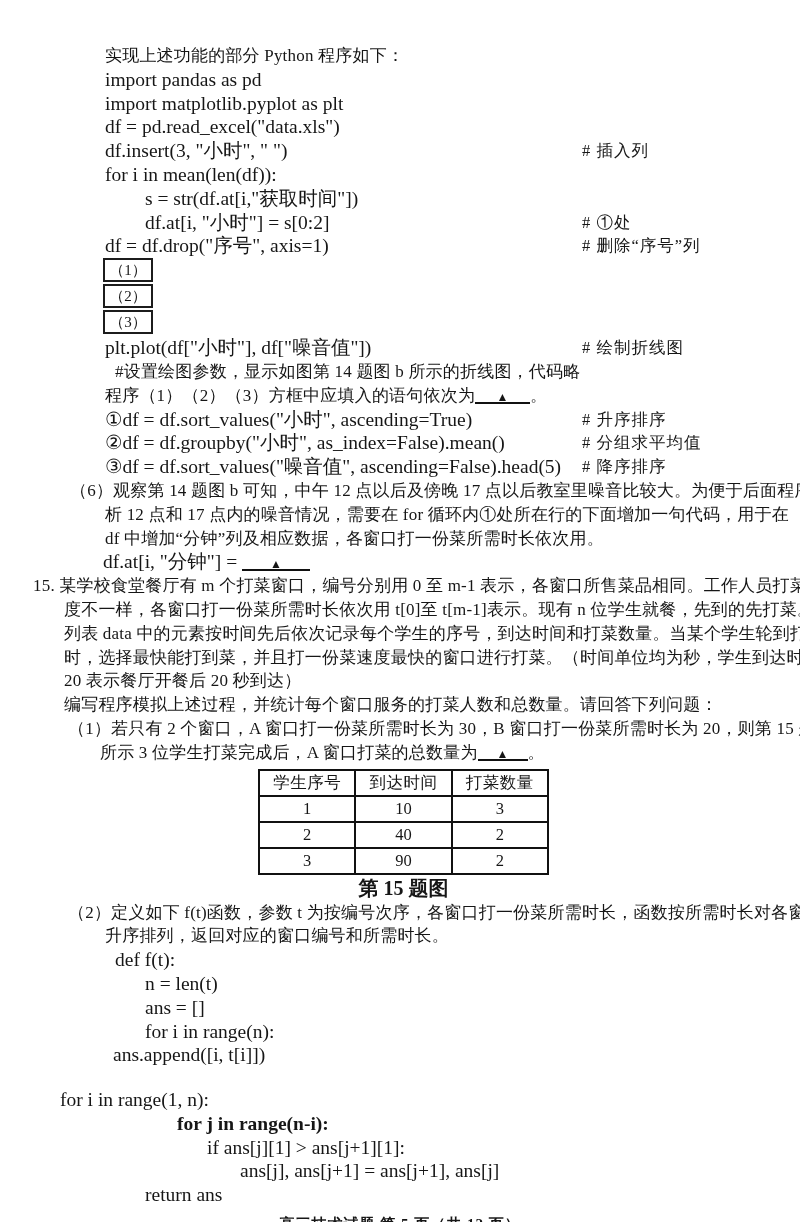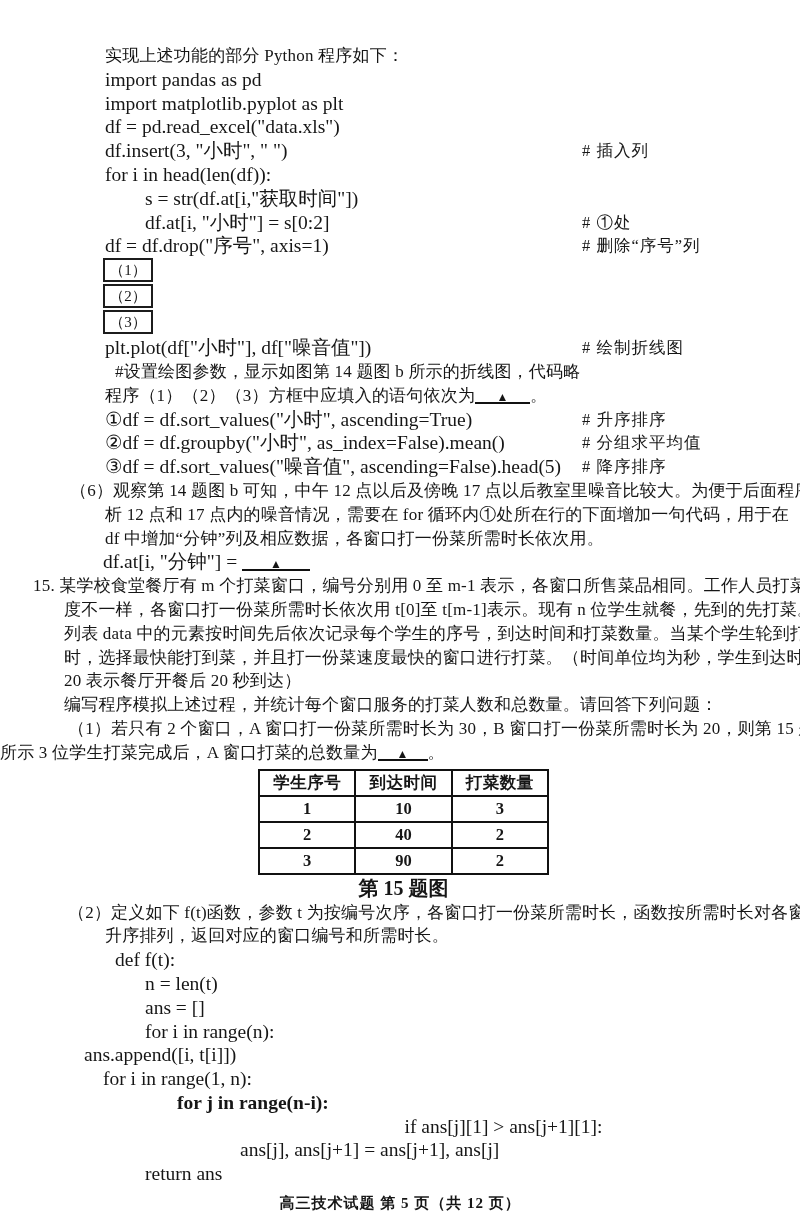--- a/index.html
+++ b/index.html
@@ -32,21 +32,21 @@
     font-size:12px; line-height:14px; height:20px;
     vertical-align:baseline; padding-top:6px;
   }
   .blank.w55 { min-width:55px; }
   .blank.w65 { min-width:68px; }
   .blank.w48 { min-width:50px; }
   .tbl-wrap { margin:4px 0 0 258px; width:291px; }
   table { border-collapse:collapse; width:291px; table-layout:fixed; }
   th, td {
     border:2px solid #111; text-align:center;
-    font-size:16.5px; font-weight:bold; height:26px; padding:0;
+    font-size:16.5px; font-weight:normal; height:26px; padding:0;
   }
   th { letter-spacing:0.5px; }
   .caption {
     width:291px; margin-left:258px; text-align:center;
     font-size:20px; font-weight:600; height:22px; line-height:22px;
     margin-top:2px; margin-bottom:2px;
   }
   .footer {
     width:800px; text-align:center; font-size:15px; font-weight:600;
     margin-top:8px; letter-spacing:1px;
@@ -71,21 +71,21 @@
       </div>
       <div class="ln code" style="padding-left: 105px;">
         <span class="t">df = pd.read_excel("data.xls")</span>
         <span class="cmt"></span>
       </div>
       <div class="ln code" style="padding-left: 105px;">
         <span class="t">df.insert(3, "小时", " ")</span>
         <span class="cmt">#  插入列</span>
       </div>
       <div class="ln code" style="padding-left: 105px;">
-        <span class="t">for i in head(len(df)):</span>
+        <span class="t">for i in mean(len(df)):</span>
         <span class="cmt"></span>
       </div>
       <div class="ln code" style="padding-left: 145px;">
         <span class="t">s = str(df.at[i,"获取时间"])</span>
         <span class="cmt"></span>
       </div>
       <div class="ln code" style="padding-left: 145px;">
         <span class="t">df.at[i, "小时"] = s[0:2]</span>
         <span class="cmt"># ①处</span>
       </div>
@@ -185,21 +185,21 @@
       <div class="ln zh" style="padding-left: 64px;">
         <span class="t">编写程序模拟上述过程，并统计每个窗口服务的打菜人数和总数量。请回答下列问题：</span>
         <span class="cmt"></span>
       </div>
       <div class="ln zh" style="padding-left: 68px;">
         <span class="t">（1）若只有 2 个窗口，A 窗口打一份菜所需时长为 30，B 窗口打一份菜所需时长为 20，则第 15 题图</span>
         <span class="cmt"></span>
       </div>
     </div>
 
-  <div class="ln zh" style="">
+  <div class="ln zh" style="padding-left:100px">
     <span>所示 3 位学生打菜完成后，A 窗口打菜的总数量为</span><span class="blank w48">▲</span><span>。</span>
   </div>
 
   <div class="tbl-wrap">
     <table>
       <thead>
         <tr>
           <th>学生序号</th>
           <th>到达时间</th>
           <th>打菜数量</th>
@@ -250,33 +250,33 @@
         <span class="cmt"></span>
       </div>
       <div class="ln code" style="padding-left: 145px;">
         <span class="t">ans = []</span>
         <span class="cmt"></span>
       </div>
       <div class="ln code" style="padding-left: 145px;">
         <span class="t">for i in range(n):</span>
         <span class="cmt"></span>
       </div>
-      <div class="ln code" style="padding-left: 84px;">
+      <div class="ln code" style="padding-left: 113px;">
         <span class="t">ans.append([i, t[i]])</span>
         <span class="cmt"></span>
       </div>
-      <div class="ln code" style="padding-left: 103px;">
+      <div class="ln code" style="padding-left: 60px; margin-top: 21px;">
         <span class="t">for i in range(1, n):</span>
         <span class="cmt"></span>
       </div>
       <div class="ln code" style="padding-left: 177px; font-weight: bold;">
         <span class="t">for j in range(n-i):</span>
         <span class="cmt"></span>
       </div>
-      <div class="ln code" style="padding-left: 207px; text-align: center;">
+      <div class="ln code" style="padding-left: 207px;">
         <span class="t">if ans[j][1] &gt; ans[j+1][1]:</span>
         <span class="cmt"></span>
       </div>
       <div class="ln code" style="padding-left: 240px;">
         <span class="t">ans[j], ans[j+1] = ans[j+1], ans[j]</span>
         <span class="cmt"></span>
       </div>
       <div class="ln code" style="padding-left: 145px;">
         <span class="t">return ans</span>
         <span class="cmt"></span>

